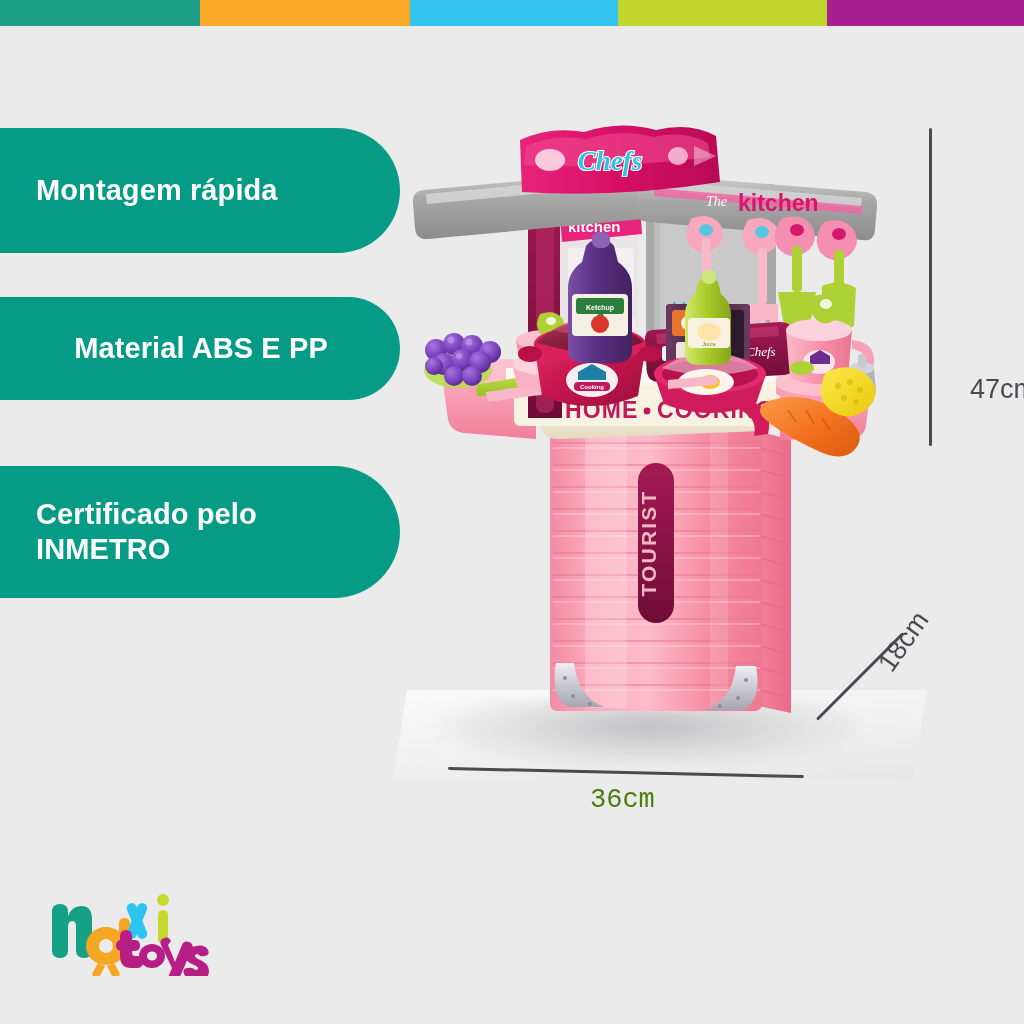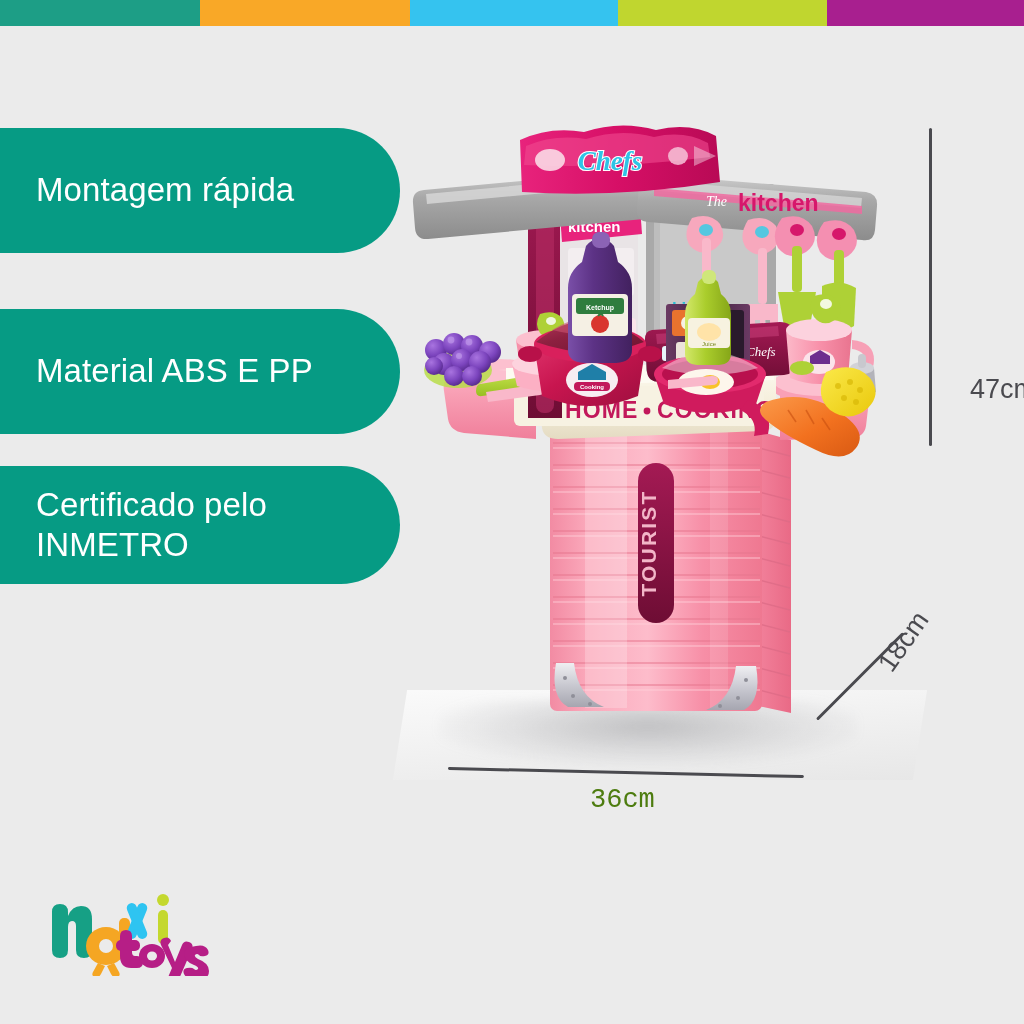--- a/index.html
+++ b/index.html
@@ -20,29 +20,29 @@
   .pill{
     position:absolute;left:0;
     background:#069b84;
     border-radius:0 70px 70px 0;
     display:flex;align-items:center;
     box-sizing:border-box;
     padding-left:36px;padding-right:34px;
   }
   .pill-text{
     color:#ffffff;
-    font-size:33px;
-    font-weight:normal;
+    font-size:29px;
+    font-weight:bold;
     line-height:1.22;
     letter-spacing:.1px;
     white-space:pre-line;
   }
   #pill-0{top:128px;width:400px;height:125px;}
-  #pill-1{top:309px;width:400px;height:125px;}
-  #pill-2{top:466px;width:400px;height:118px;}
+  #pill-1{top:297px;width:400px;height:103px;justify-content:center;}
+  #pill-2{top:466px;width:400px;height:132px;}
   #pill-3{top:652px;width:400px;height:125px;}
 
   
   .dim-line-v{
     position:absolute;background:#4a4a4f;width:3px;border-radius:2px;
   }
   .dim-label{
     position:absolute;color:#4a4a4f;font-size:27px;font-weight:normal;white-space:nowrap;
   }
   #dim-h-line{

